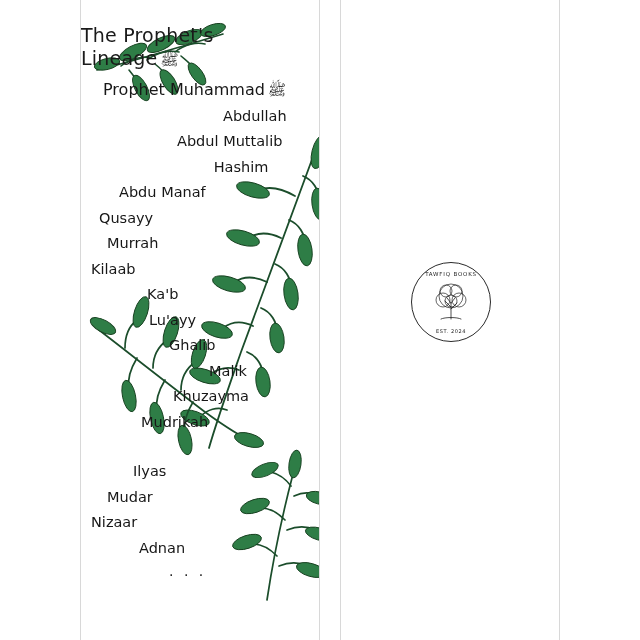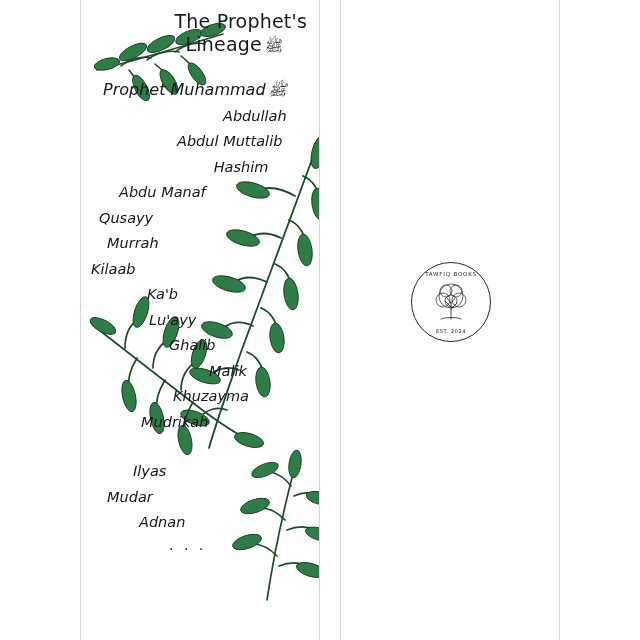--- a/index.html
+++ b/index.html
@@ -48,24 +48,23 @@
     left: 0;
     top: 0;
     width: 240px;
     height: 640px;
     pointer-events: none;
   }
 
   
   .title-block {
     position: absolute;
-    top: 10px;
+    top: 24px;
     left: 0;
     width: 240px;
-    text-align: right;
     padding-right: 14px;
     box-sizing: border-box;
     z-index: 3;
   }
   .title-line {
     font-family: "DejaVu Sans", sans-serif;
     font-size: 19px;
     color: #1a1a1a;
     line-height: 1.22;
     letter-spacing: 0.2px;
@@ -90,21 +89,20 @@
   }
   .name {
     display: block;
     font-family: "DejaVu Sans", sans-serif;
     font-size: 14.5px;
     color: #171717;
     line-height: 1.0;
     margin: 0;
     padding: 5.5px 0;
     white-space: nowrap;
-    font-style: italic;
   }
   .name.lead {
     font-size: 16px;
   }
   .dots {
     display: block;
     font-size: 14px;
     letter-spacing: 3px;
     color: #171717;
     padding: 2px 0 4px 0;
@@ -265,20 +263,21 @@
       <div class="name" style="padding-left:26px;">Murrah</div>
       <div class="name" style="padding-left:10px;">Kilaab</div>
       <div class="name" style="padding-left:66px;">Ka'b</div>
       <div class="name" style="padding-left:68px;">Lu'ayy</div>
       <div class="name" style="padding-left:88px;">Ghalib</div>
       <div class="name" style="padding-left:128px;">Malik</div>
       <div class="name" style="padding-left:92px;">Khuzayma</div>
       <div class="name" style="padding-left:60px;">Mudrikah</div>
       <div class="name" style="padding-left:52px;margin-top:24px;">Ilyas</div>
       <div class="name" style="padding-left:26px;">Mudar</div>
+      <div class="name" style="padding-left:10px;">Nizaar</div>
       <div class="name" style="padding-left:58px;">Adnan</div>
 
       <div class="dots" style="padding-left:88px;">. . .</div>
 
     </div>
   </div>
 
   <div class="card card-back">
     <div class="logo-wrap">
       <div class="logo-circle">

